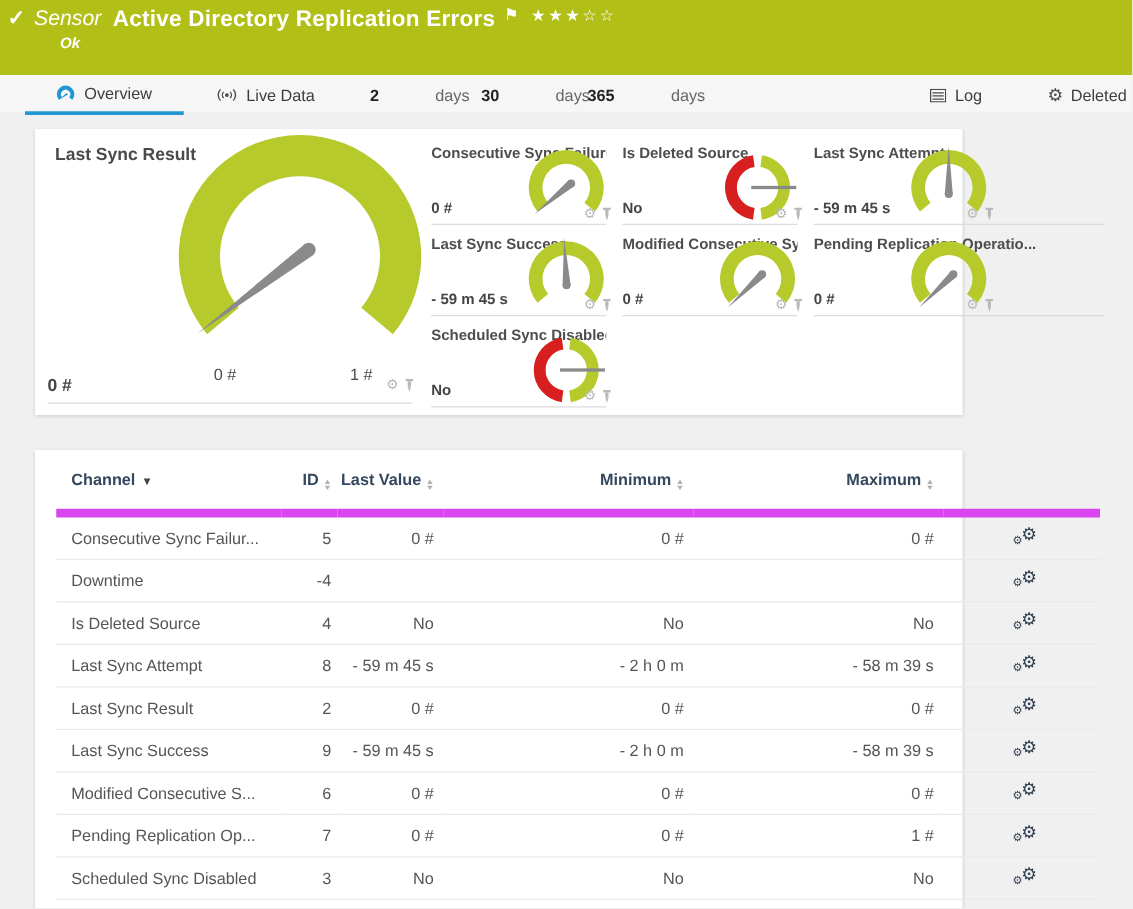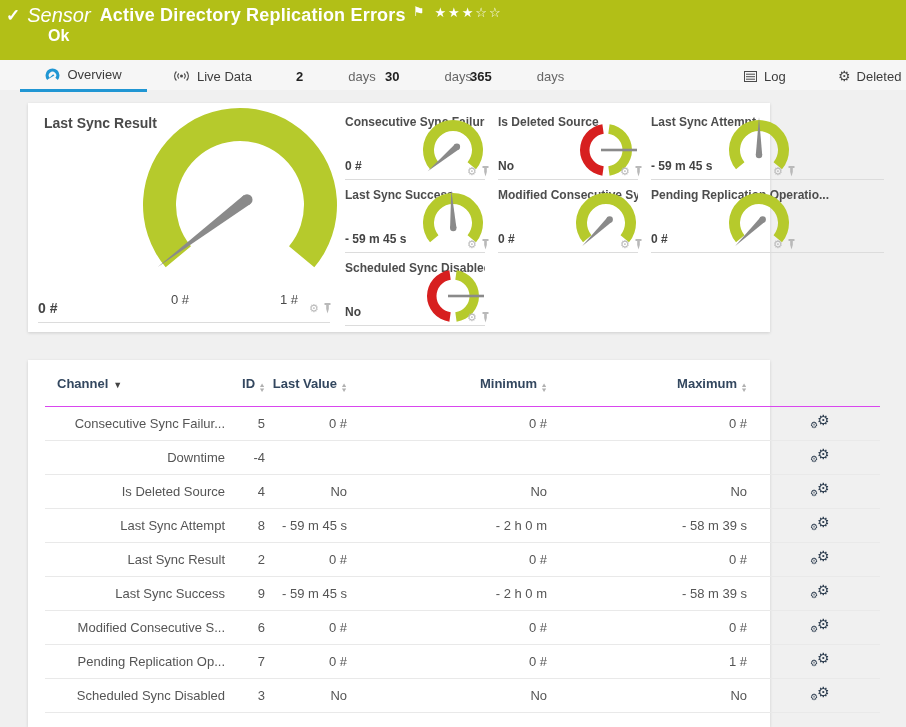--- a/index.html
+++ b/index.html
@@ -2,25 +2,25 @@
 <html><head>
 <meta charset="utf-8">
 <style>
   html,body{margin:0;padding:0;background:#f1f1f1;font-family:"Liberation Sans",sans-serif;}
   #page{position:relative;width:906px;height:727px;overflow:hidden;background:#f0f0f0;}
 
   
   .topbar{position:absolute;left:0;top:0;width:906px;height:60px;background:#b2bf17;color:#fff;}
   .topbar-line1{position:absolute;left:6px;top:4px;display:flex;align-items:center;}
   .check-glyph{font-size:17px;font-weight:bold;margin-right:7px;line-height:22px;}
-  .kind{font-style:italic;font-size:20px;margin-right:9px;}
+  .kind{font-style:italic;font-size:17px;margin-right:9px;}
   .sensor-title{font-weight:bold;font-size:18px;letter-spacing:.2px;}
   .flag-glyph{font-size:13px;margin-left:7px;line-height:14px;align-self:flex-start;margin-top:1px;}
   .stars{margin-left:10px;font-size:13px;letter-spacing:2px;align-self:flex-start;margin-top:1px;}
-  .status-ok{position:absolute;left:48px;top:27px;font-size:16px;font-weight:bold;}
+  .status-ok{position:absolute;left:48px;top:27px;font-size:12px;font-weight:bold;font-style:italic;}
 
   
   .tabstrip{position:absolute;left:0;top:60px;width:906px;height:30px;background:#f6f6f6;}
   .tab{position:absolute;top:0;height:32px;display:flex;align-items:center;font-size:13px;color:#3d3d3d;cursor:pointer;padding:0 8px;box-sizing:border-box;}
   .tab.active{border-bottom:3px solid #2096d3;justify-content:center;}
   .tab .ticon{margin-right:7px;display:inline-flex;align-items:center;}
   .tab .tnum{font-weight:bold;color:#222;margin-right:5px;}
   .tab .tlabel{color:#3d3d3d;}
   .tab .tunit{color:#666;margin-left:40px;}
   .tab .gearglyph{font-size:14px;color:#4a4a4a;margin-right:6px;line-height:14px;}
@@ -47,25 +47,25 @@
   .spanel{position:absolute;}
   .sp-title{position:absolute;left:0;top:0;width:100%;font-size:12px;font-weight:bold;color:#4d4d4d;white-space:nowrap;overflow:hidden;}
   .sp-value{position:absolute;left:0;top:44px;font-size:12px;font-weight:bold;color:#444;}
   .sp-sep{position:absolute;left:0;top:64px;height:1px;background:#dcdcdc;}
   .sp-gauge{position:absolute;}
   .spanel .panel-icons{left:122px;top:51px;}
 
   
   .tablewrap{position:absolute;left:17px;top:0;width:835px;}
   table{border-collapse:collapse;width:835px;table-layout:fixed;}
-  th{font-size:13px;font-weight:bold;color:#33475f;vertical-align:top;padding:16px 0 13px 0;border-bottom:1px solid #d946ef;cursor:pointer;}
+  th{font-size:13px;font-weight:bold;color:#33475f;vertical-align:top;padding:16px 0 13px 0;border-bottom:7px solid #d946ef;cursor:pointer;}
   th.col-channel{text-align:left;padding-left:12px;}
   th.num{text-align:right;}
   td{font-size:13px;color:#555;height:33px;border-bottom:1px solid #e9e9e9;padding:0;}
-  td.col-channel{padding-left:12px;white-space:nowrap;overflow:hidden;text-align:right;}
+  td.col-channel{padding-left:12px;white-space:nowrap;overflow:hidden;}
   td.num{text-align:right;}
   td.pr5{padding-right:5px;}
   td.pr8{padding-right:8px;}
   th.pr5{padding-right:5px;}
   th.pr8{padding-right:8px;}
   .sorticon{display:inline-flex;flex-direction:column;margin-left:4px;vertical-align:1px;}
   .sorticon span{font-size:6px;line-height:5px;color:#b0b0b0;transform:scaleX(1.2);}
   .sortactive{font-size:9px;color:#444;margin-left:5px;}
   .rowgear{position:relative;width:22px;height:18px;margin-left:55px;cursor:pointer;}
   .rowgear .g-big{position:absolute;left:7px;top:-2px;font-size:14px;color:#2e3e50;line-height:14px;}

